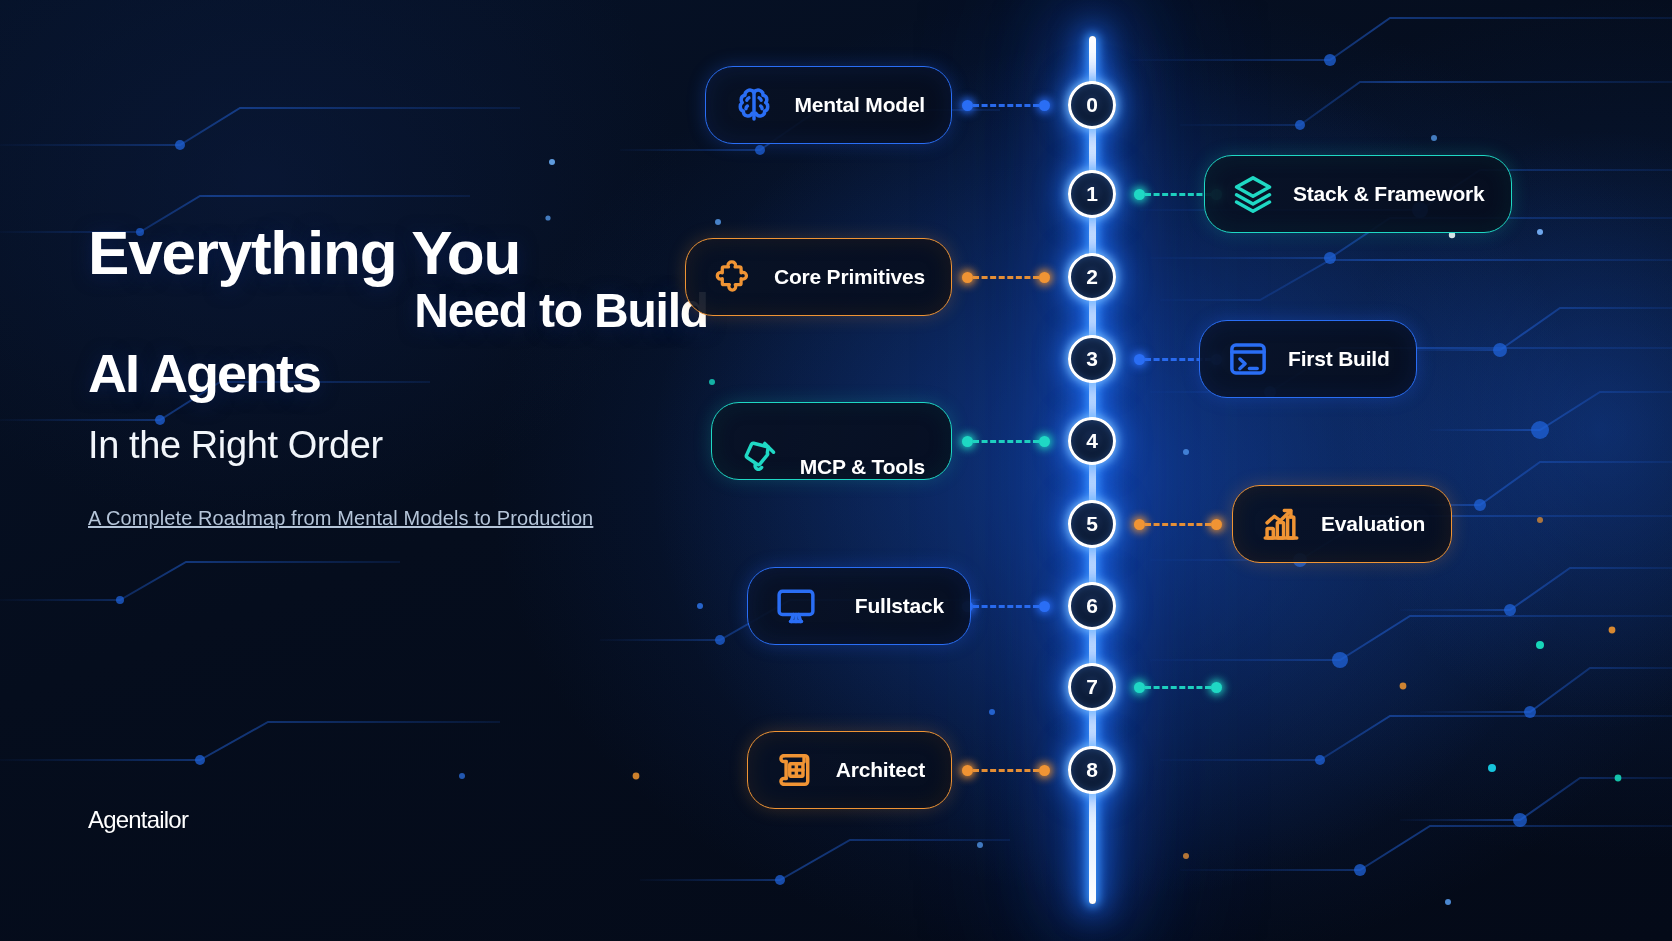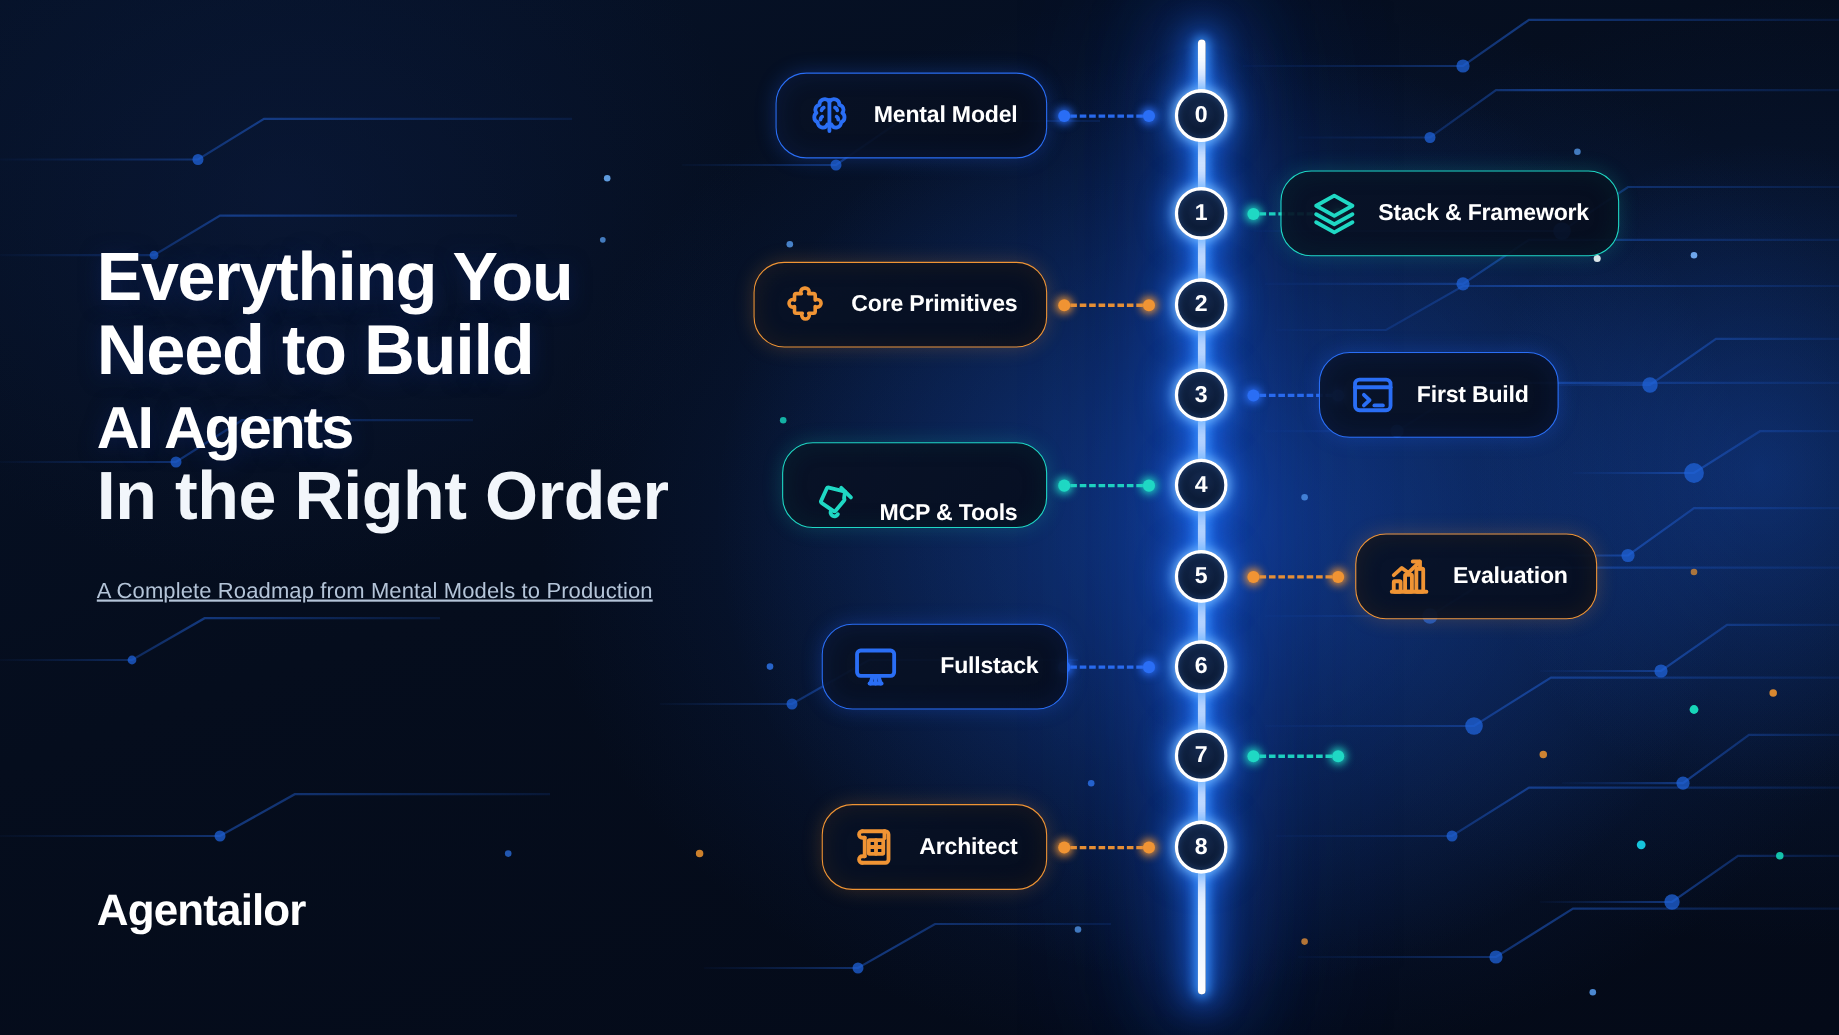--- a/index.html
+++ b/index.html
@@ -27,36 +27,36 @@
     position:absolute; left:88px; top:222px; width:620px;
   }
   .title-line {
     color:#ffffff;
     font-weight:bold;
     letter-spacing:-1.2px;
     line-height:0.99;
     text-shadow:0 2px 18px rgba(10,30,80,0.8);
   }
   .t1 { font-size:62px; }
-  .t2 { font-size:64px; margin-top:4px; }
+  .t2 { font-size:48px; margin-top:4px;text-align:right; }
   .t3 { font-size:54px; margin-top:12px; letter-spacing:-2px;}
   .t4 {
-    color:#f2f6fb; font-size:62px; font-weight:bold;
-    margin-top:0; letter-spacing:-0.4px;
+    color:#f2f6fb; font-size:38px; font-weight:normal;
+    margin-top:24px; letter-spacing:-0.4px;
   }
   #subtitle {
     margin-top:40px;
     color:#b4c4d8;
     font-size:20px;
     letter-spacing:0.1px;
     text-decoration:underline;
   }
   #logo {
     position:absolute; left:88px; top:806px;
-    color:#ffffff; font-size:40px; font-weight:bold;
+    color:#ffffff; font-size:24px; font-weight:normal;
     letter-spacing:-0.8px;
   }
 
   
   #timeline { position:absolute; left:0; top:0; width:1672px; height:941px; }
 
   .spine {
     position:absolute;
     left:1089px; top:36px;
     width:7px; height:868px;
@@ -249,21 +249,21 @@
         <span class="label">Mental Model</span>
       </div>
       <div class="node" style="top: 170px;">
         <span>1</span>
       </div>
       <div class="conn" style="color: rgb(31, 216, 196); width: 88px; top: 184px; left: 1134px;">
         <span class="dot"></span>
         <span class="dash"></span>
         <span class="dot"></span>
       </div>
-      <div class="card teal" style="top: 155px; color: rgb(31, 216, 196); left: 1164px;">
+      <div class="card teal" style="top: 155px; color: rgb(31, 216, 196); left: 1204px;">
         <svg viewBox="0 0 24 24" class="ic">
           <path fill="none" stroke="currentColor" stroke-width="1.9" stroke-linecap="round" stroke-linejoin="round" d="M12 3.2 21 8.2 12 13.2 3 8.2z"></path>
      <path fill="none" stroke="currentColor" stroke-width="1.9" stroke-linecap="round" stroke-linejoin="round" d="M3 12.4 12 17.4 21 12.4"></path>
      <path fill="none" stroke="currentColor" stroke-width="1.9" stroke-linecap="round" stroke-linejoin="round" d="M3 16.4 12 21.4 21 16.4"></path>
         </svg>
         <span class="label">Stack &amp; Framework</span>
       </div>
       <div class="node" style="top: 253px;">
         <span>2</span>
       </div>

